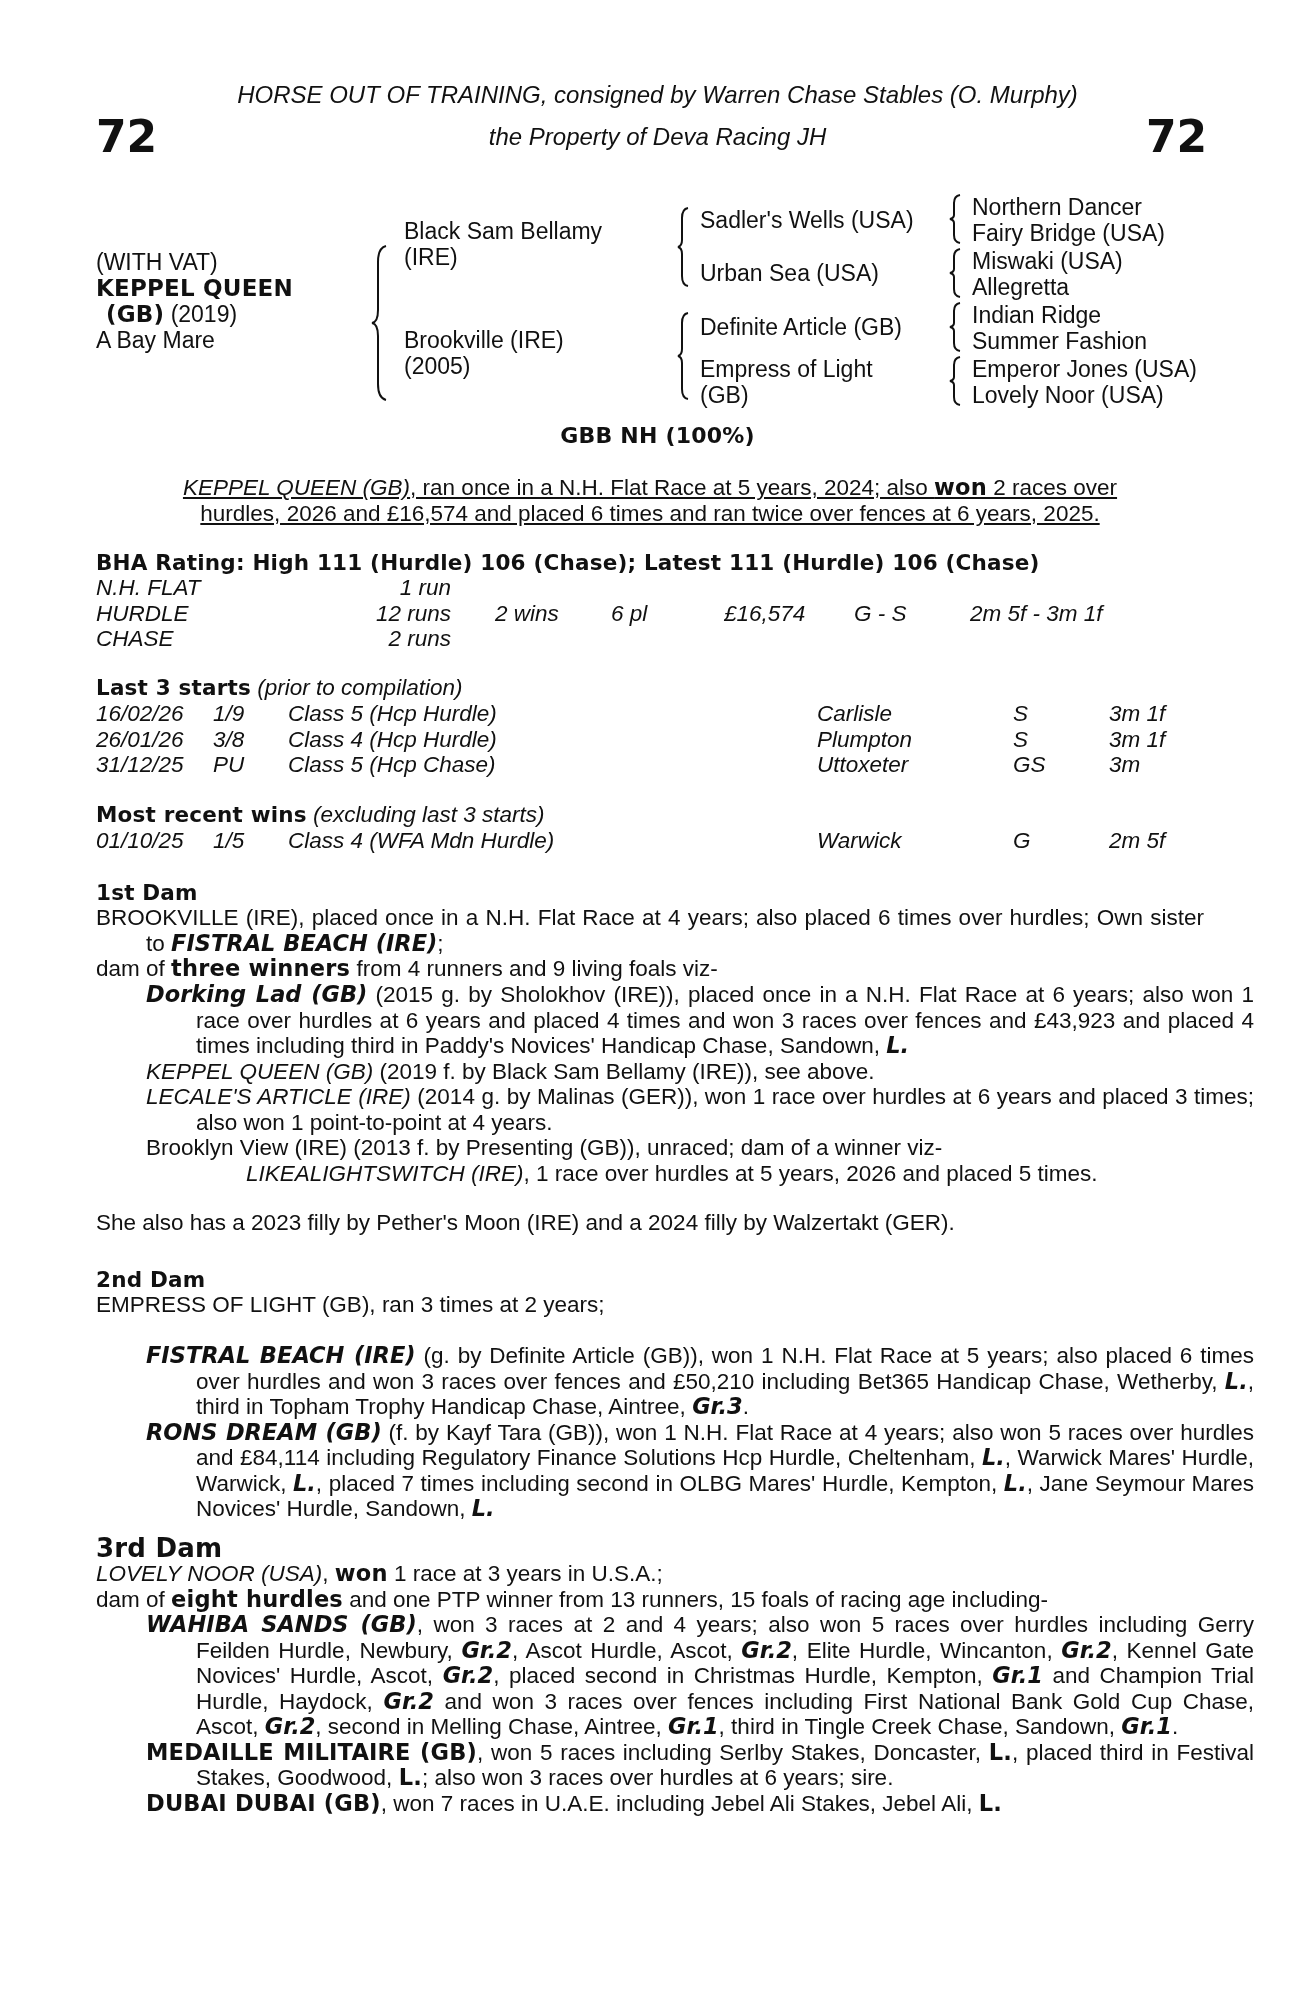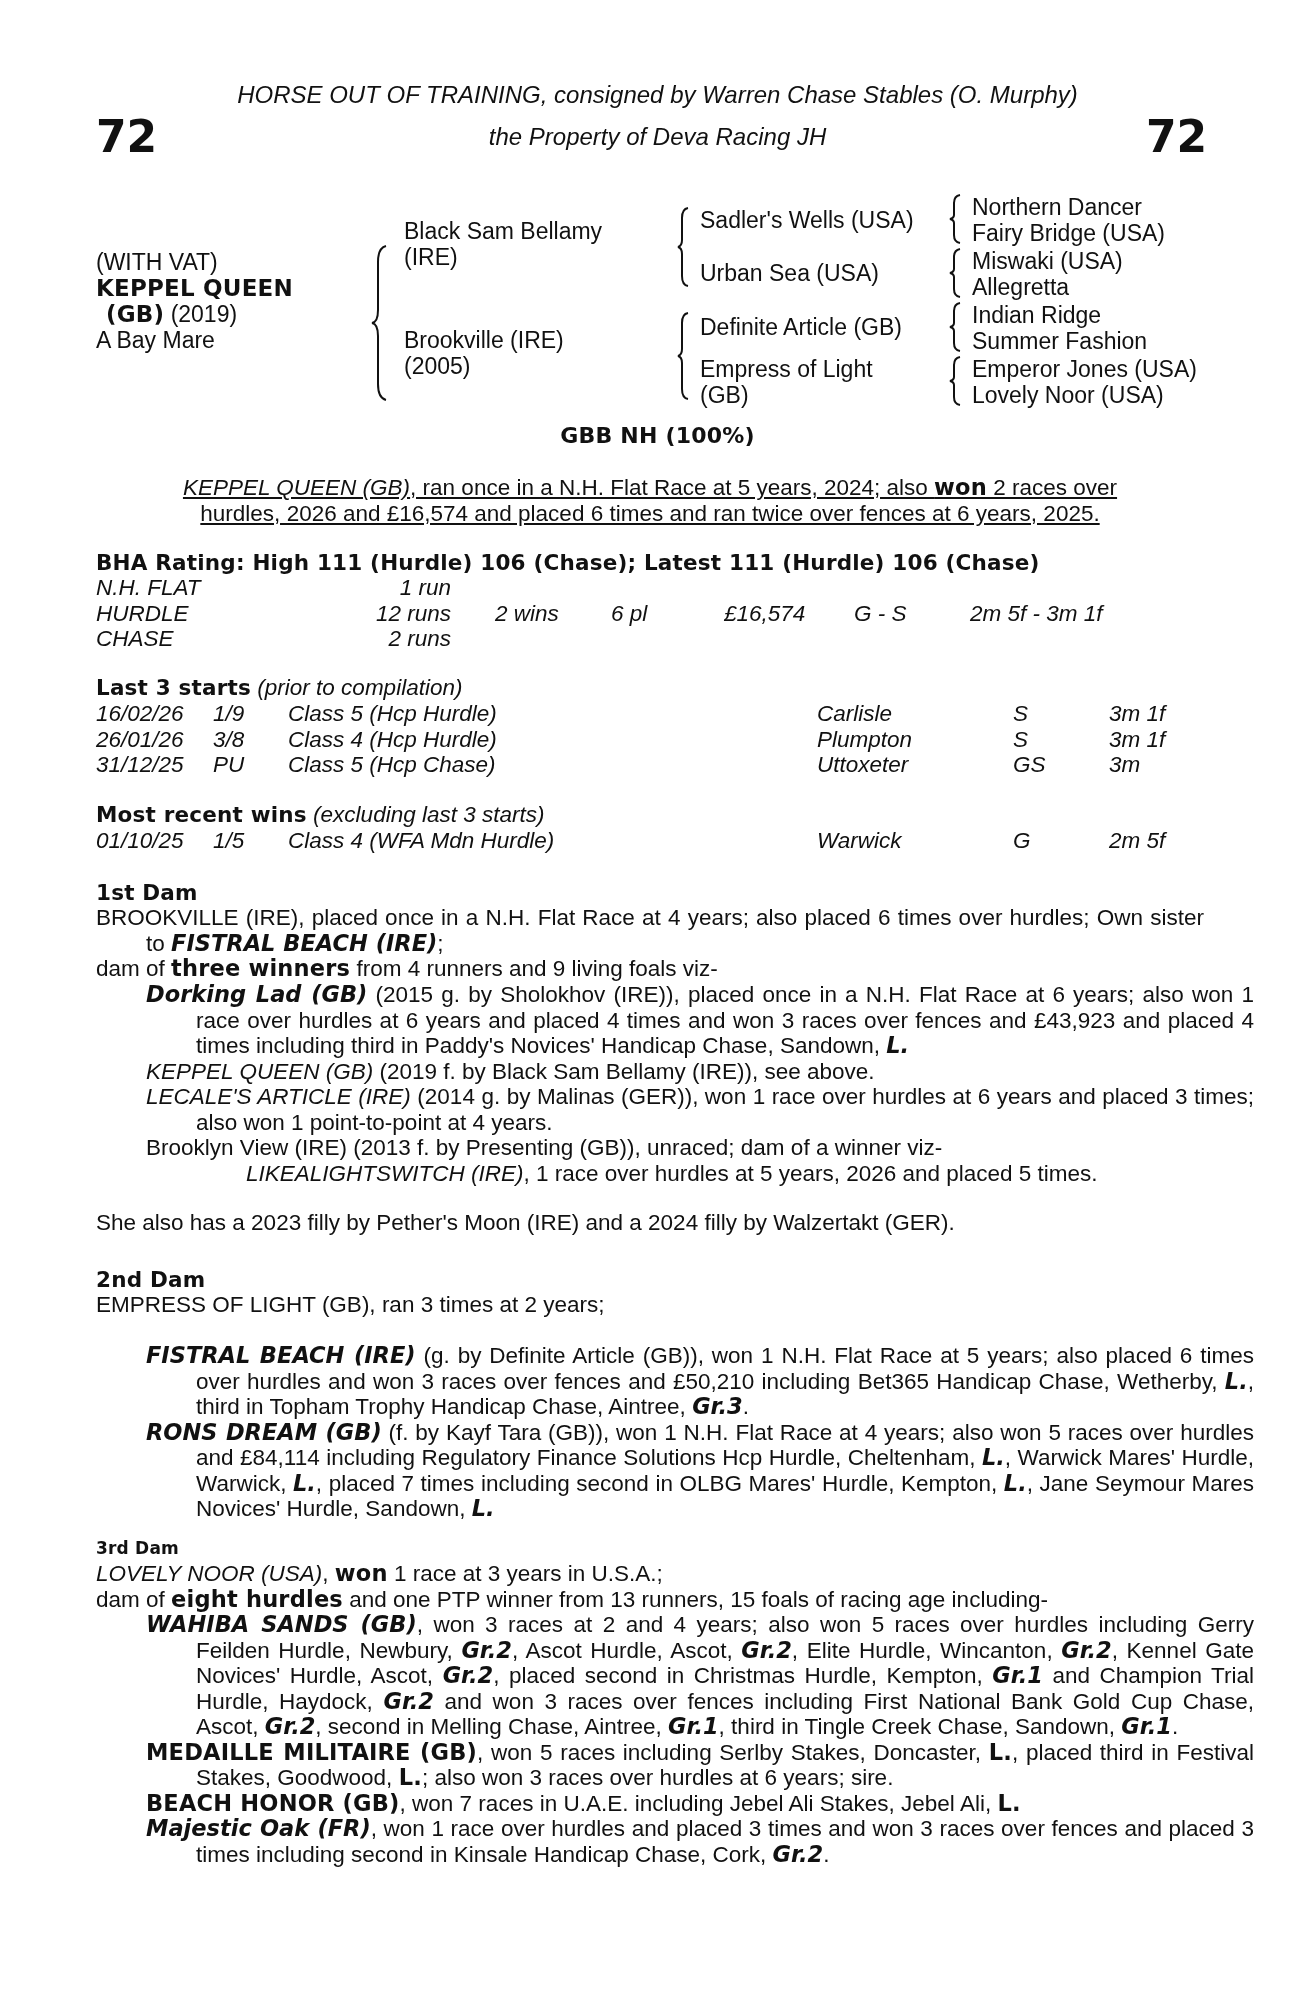--- a/index.html
+++ b/index.html
@@ -193,23 +193,22 @@
 
 <div class="sec-title heavy" style="top:1267px; font-size:21.5px;">2nd Dam</div>
 <div class="para" style="top:1292px;">
   <p>EMPRESS OF LIGHT (GB), ran 3 times at 2 years;</p>
 </div>
 <div class="hang2" style="top:1343px;">
   <p><span class="heavy-it">FISTRAL BEACH (IRE)</span><span> (g. by Definite Article (GB)), won 1 N.H. Flat Race at 5 years; also placed 6 times over hurdles and won 3 races over fences and £50,210 including Bet365 Handicap Chase, Wetherby, </span><span class="heavy-it">L.</span><span>, third in Topham Trophy Handicap Chase, Aintree, </span><span class="heavy-it">Gr.3</span><span>.</span></p>
   <p><span class="heavy-it">RONS DREAM (GB)</span><span> (f. by Kayf Tara (GB)), won 1 N.H. Flat Race at 4 years; also won 5 races over hurdles and £84,114 including Regulatory Finance Solutions Hcp Hurdle, Cheltenham, </span><span class="heavy-it">L.</span><span>, Warwick Mares' Hurdle, Warwick, </span><span class="heavy-it">L.</span><span>, placed 7 times including second in OLBG Mares' Hurdle, Kempton, </span><span class="heavy-it">L.</span><span>, Jane Seymour Mares Novices' Hurdle, Sandown, </span><span class="heavy-it">L.</span></p>
 </div>
 
-<div class="sec-title heavy" style="top:1536px; font-size:17px;">3rd Dam</div>
+<div class="sec-title heavy" style="top:1536px; font-size:26px;">3rd Dam</div>
 <div class="para" style="top:1561px;">
   <p><span class="it">LOVELY NOOR (USA)</span><span>, </span><span class="heavy">won</span><span> 1 race at 3 years in U.S.A.;</span></p>
   <p><span>dam of </span><span class="heavy">eight hurdles</span><span> and one PTP winner from 13 runners, 15 foals of racing age including-</span></p>
 </div>
 <div class="hang2" style="top:1612px;">
   <p><span class="heavy-it">WAHIBA SANDS (GB)</span><span>, won 3 races at 2 and 4 years; also won 5 races over hurdles including Gerry Feilden Hurdle, Newbury, </span><span class="heavy-it">Gr.2</span><span>, Ascot Hurdle, Ascot, </span><span class="heavy-it">Gr.2</span><span>, Elite Hurdle, Wincanton, </span><span class="heavy-it">Gr.2</span><span>, Kennel Gate Novices' Hurdle, Ascot, </span><span class="heavy-it">Gr.2</span><span>, placed second in Christmas Hurdle, Kempton, </span><span class="heavy-it">Gr.1</span><span> and Champion Trial Hurdle, Haydock, </span><span class="heavy-it">Gr.2</span><span> and won 3 races over fences including First National Bank Gold Cup Chase, Ascot, </span><span class="heavy-it">Gr.2</span><span>, second in Melling Chase, Aintree, </span><span class="heavy-it">Gr.1</span><span>, third in Tingle Creek Chase, Sandown, </span><span class="heavy-it">Gr.1</span><span>.</span></p>
   <p><span class="heavy">MEDAILLE MILITAIRE (GB)</span><span>, won 5 races including Serlby Stakes, Doncaster, </span><span class="heavy">L.</span><span>, placed third in Festival Stakes, Goodwood, </span><span class="heavy">L.</span><span>; also won 3 races over hurdles at 6 years; sire.</span></p>
-  <p><span class="heavy">BEACH HONOR (GB)</span><span>, won 7 races in U.A.E. including Jebel Ali Stakes, Jebel Ali, </span><span class="heavy">L.</span></p>
-  <p><span class="heavy-it">Majestic Oak (FR)</span><span>, won 1 race over hurdles and placed 3 times and won 3 races over fences and placed 3 times including second in Kinsale Handicap Chase, Cork, </span><span class="heavy-it">Gr.2</span><span>.</span></p>
+  <p><span class="heavy">DUBAI DUBAI (GB)</span><span>, won 7 races in U.A.E. including Jebel Ali Stakes, Jebel Ali, </span><span class="heavy">L.</span></p>
 </div>
 
 </body></html>

